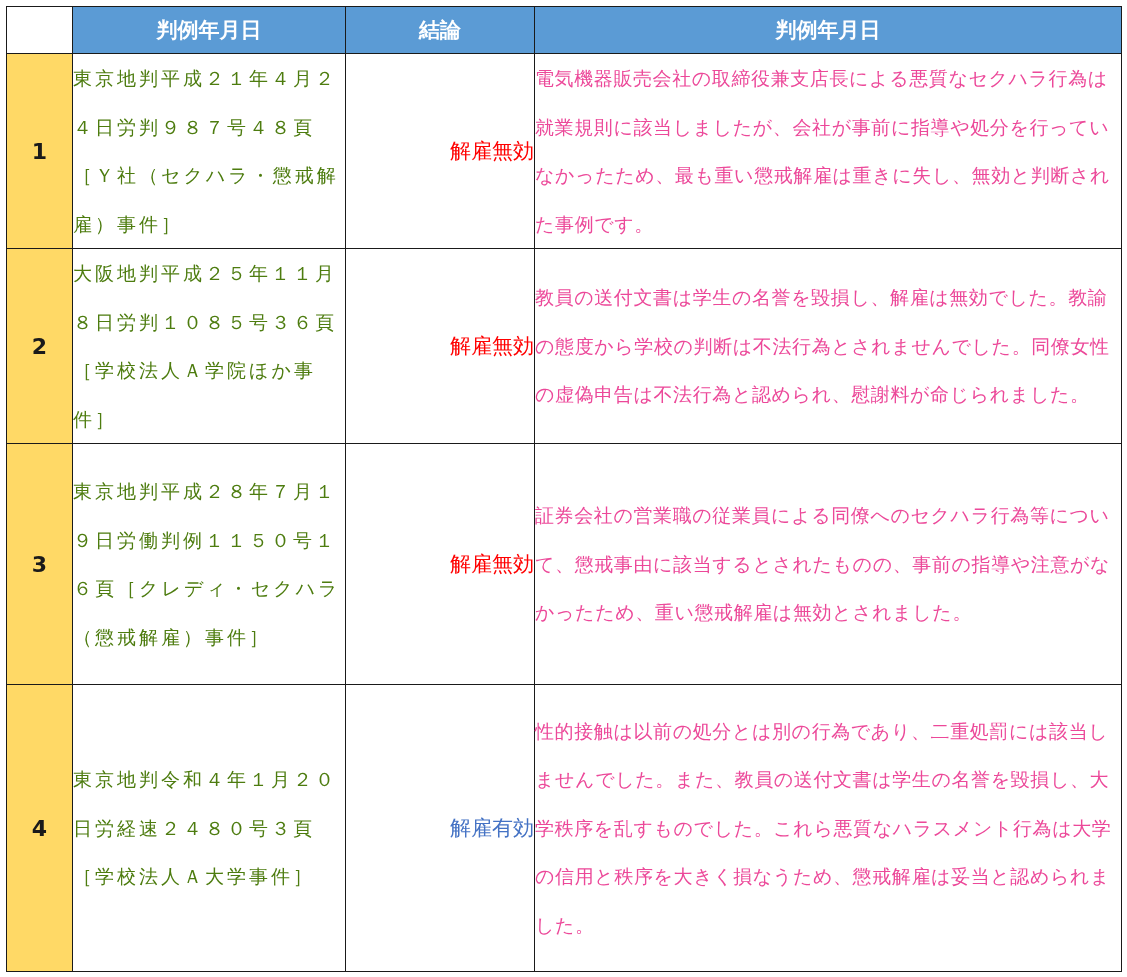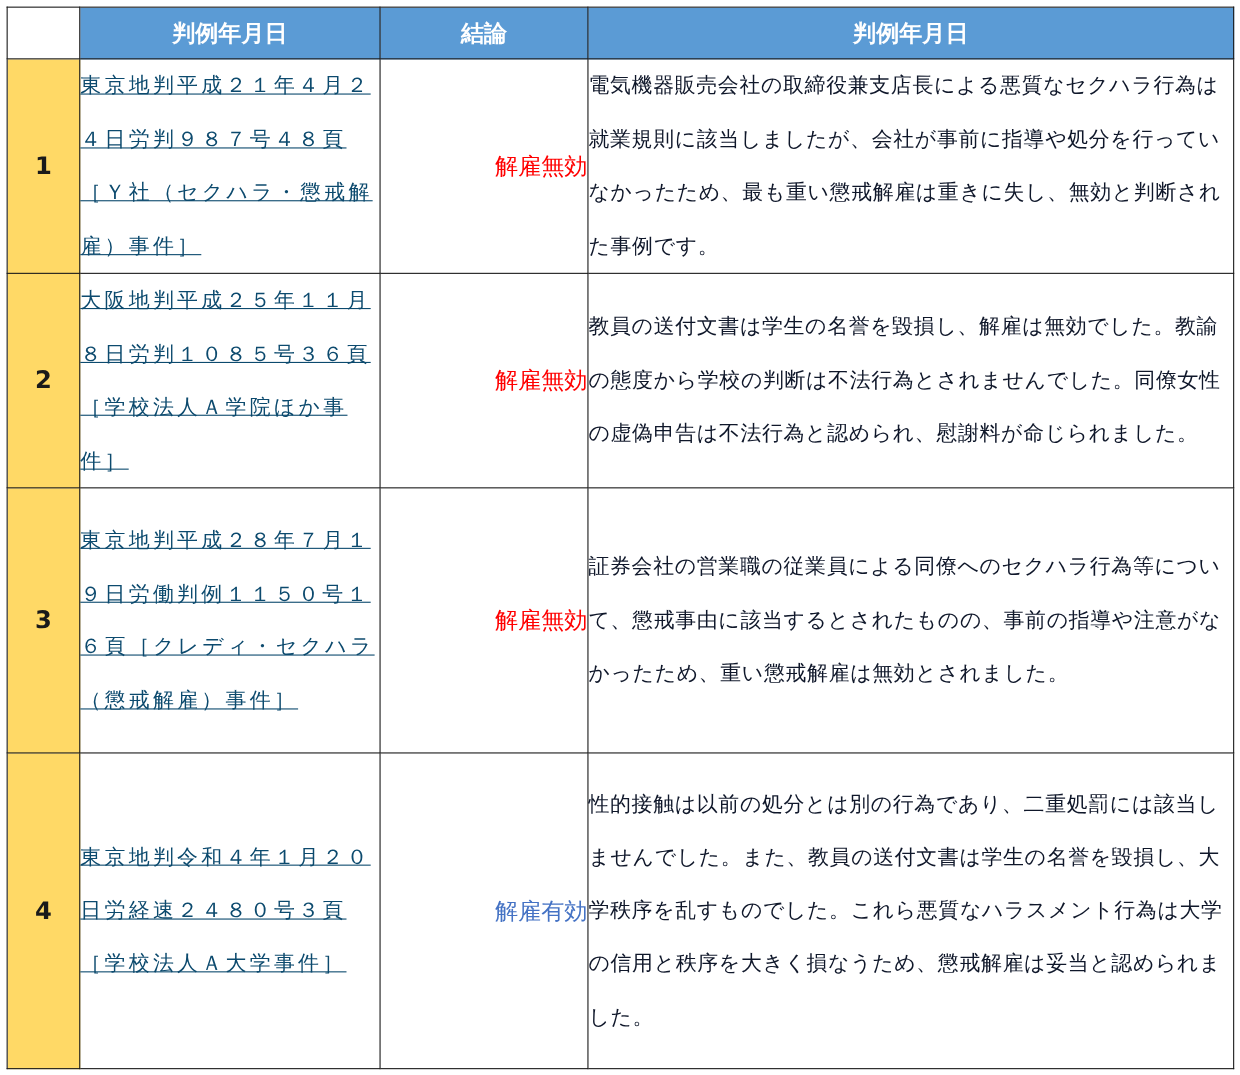--- a/index.html
+++ b/index.html
@@ -21,28 +21,28 @@
   thead th {
     background: #5b9bd5; color: #ffffff; font-weight: bold;
     font-size: 21px; height: 46px; text-align: center;
   }
   thead th.corner { background: #ffffff; }
   td.no {
     background: #ffd966; text-align: center; font-weight: bold; font-size: 22px; color: #1a1a1a;
   }
   td.case {
     font-size: 19px; line-height: 48.5px; padding: 0 8px 0 14px;
-    letter-spacing: 3px; color: #0c4a6e; word-break: break-all; text-decoration: underline;
+    letter-spacing: 3px; color: #4d7c0f; word-break: break-all;
   }
   td.result { text-align: right; font-size: 21px; }
   td.result.invalid { color: #ff0000; }
   td.result.valid { color: #4472c4; }
   td.judgment {
     font-size: 19px; line-height: 48.5px; padding: 0 8px 0 16px;
-    color: #0f172a; letter-spacing: 0.6px; word-break: break-all;
+    color: #ec4899; letter-spacing: 0.6px; word-break: break-all;
   }
   tr.r1 td { height: 192px; }
   tr.r2 td { height: 190px; }
   tr.r3 td { height: 240px; }
   tr.r4 td { height: 286px; margin-left: 24px; }
 </style>
 </head>
 <body>
 
 <table class="cases">

